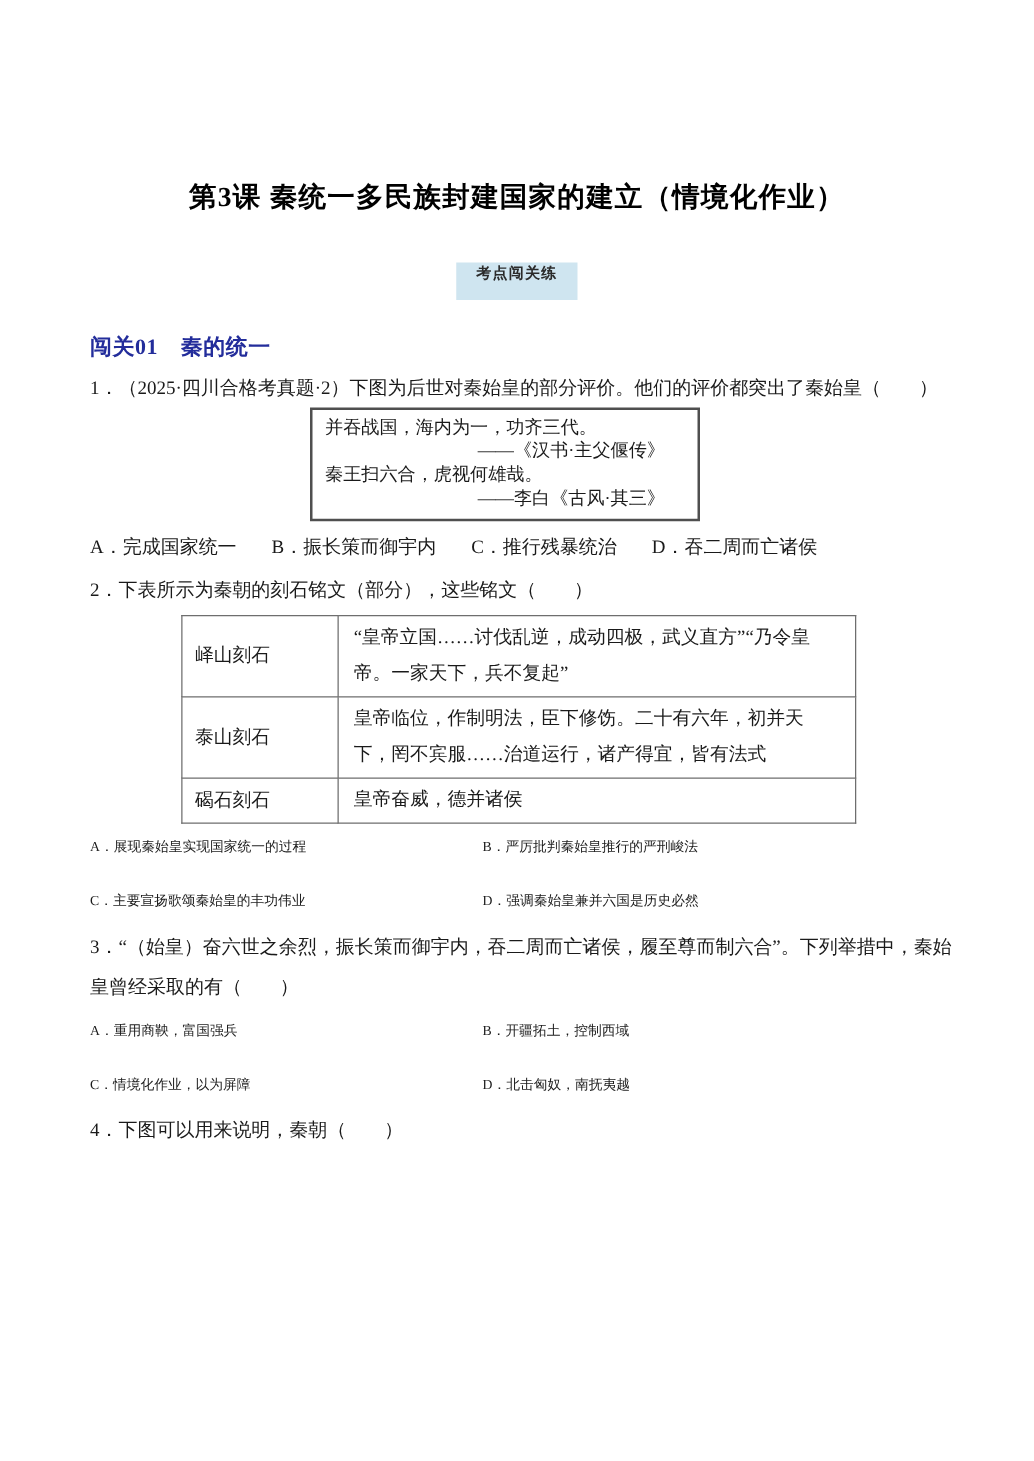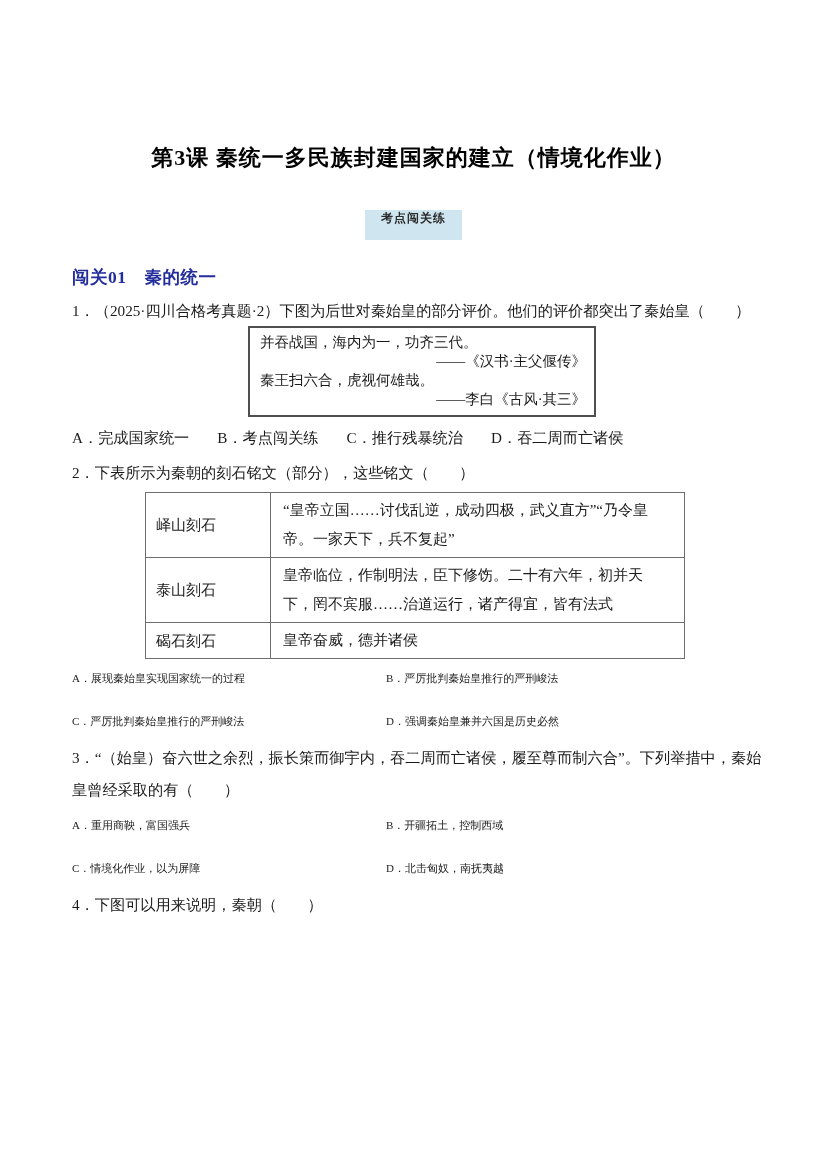--- a/index.html
+++ b/index.html
@@ -29,23 +29,23 @@
     letter-spacing:1px;
   }
   .content{padding:0 60px 0 72px;}
   .section-heading{
     margin:24px 0 0 0;font-size:17.5px;line-height:26px;font-weight:bold;
     color:var(--heading-blue);letter-spacing:0.5px;
   }
   .stem{margin:9px 0 0 0;font-size:15.2px;line-height:23px;}
   .stem-3{margin:10px 0 0 0;font-size:15.2px;line-height:32px;}
   .quote-box{
-    box-sizing:border-box;width:348px;margin:4px 0 0 176px;
+    box-sizing:border-box;width:312px;margin:4px 0 0 176px;
     border:2px solid var(--quote-border);
-    padding:5px 6px 6px 10px;font-size:14.5px;line-height:19px;
+    padding:5px 24px 6px 10px;font-size:14.5px;line-height:19px;
   }
   .ql-left{text-align:left;}
   .ql-right{text-align:right;padding-right:2px;}
   .options-inline{
     display:flex;gap:28px;margin:10px 0 0 0;
     font-size:15.2px;line-height:22px;white-space:nowrap;
   }
   .inscription-table{
     border-collapse:collapse;margin:8px 0 0 73px;width:540px;
     table-layout:fixed;
@@ -82,21 +82,21 @@
 
     <div class="quote-box">
       <div class="ql-left">并吞战国，海内为一，功齐三代。</div>
       <div class="ql-right">——《汉书·主父偃传》</div>
       <div class="ql-left">秦王扫六合，虎视何雄哉。</div>
       <div class="ql-right">——李白《古风·其三》</div>
     </div>
 
     <div class="options-inline">
       <span>A．完成国家统一</span>
-      <span>B．考点闯关练</span>
+      <span>B．振长策而御宇内</span>
       <span>C．推行残暴统治</span>
       <span>D．吞二周而亡诸侯</span>
     </div>
 
     <p class="stem" style="margin-top:12px;">2．下表所示为秦朝的刻石铭文（部分），这些铭文（　　）</p>
 
     <table class="inscription-table">
       <tbody>
         <tr>
           <td class="t-label">峄山刻石</td>
@@ -109,21 +109,21 @@
         <tr>
           <td class="t-label">碣石刻石</td>
           <td class="t-text">皇帝奋威，德并诸侯</td>
         </tr>
       </tbody>
     </table>
 
     <div class="options-grid">
       <span>A．展现秦始皇实现国家统一的过程</span>
       <span>B．严厉批判秦始皇推行的严刑峻法</span>
-      <span>C．严厉批判秦始皇推行的严刑峻法</span>
+      <span>C．主要宣扬歌颂秦始皇的丰功伟业</span>
       <span>D．强调秦始皇兼并六国是历史必然</span>
     </div>
 
     <p class="stem-3">3．“（始皇）奋六世之余烈，振长策而御宇内，吞二周而亡诸侯，履至尊而制六合”。下列举措中，秦始皇曾经采取的有（　　）</p>
 
     <div class="options-grid">
       <span>A．重用商鞅，富国强兵</span>
       <span>B．开疆拓土，控制西域</span>
       <span>C．情境化作业，以为屏障</span>
       <span>D．北击匈奴，南抚夷越</span>

